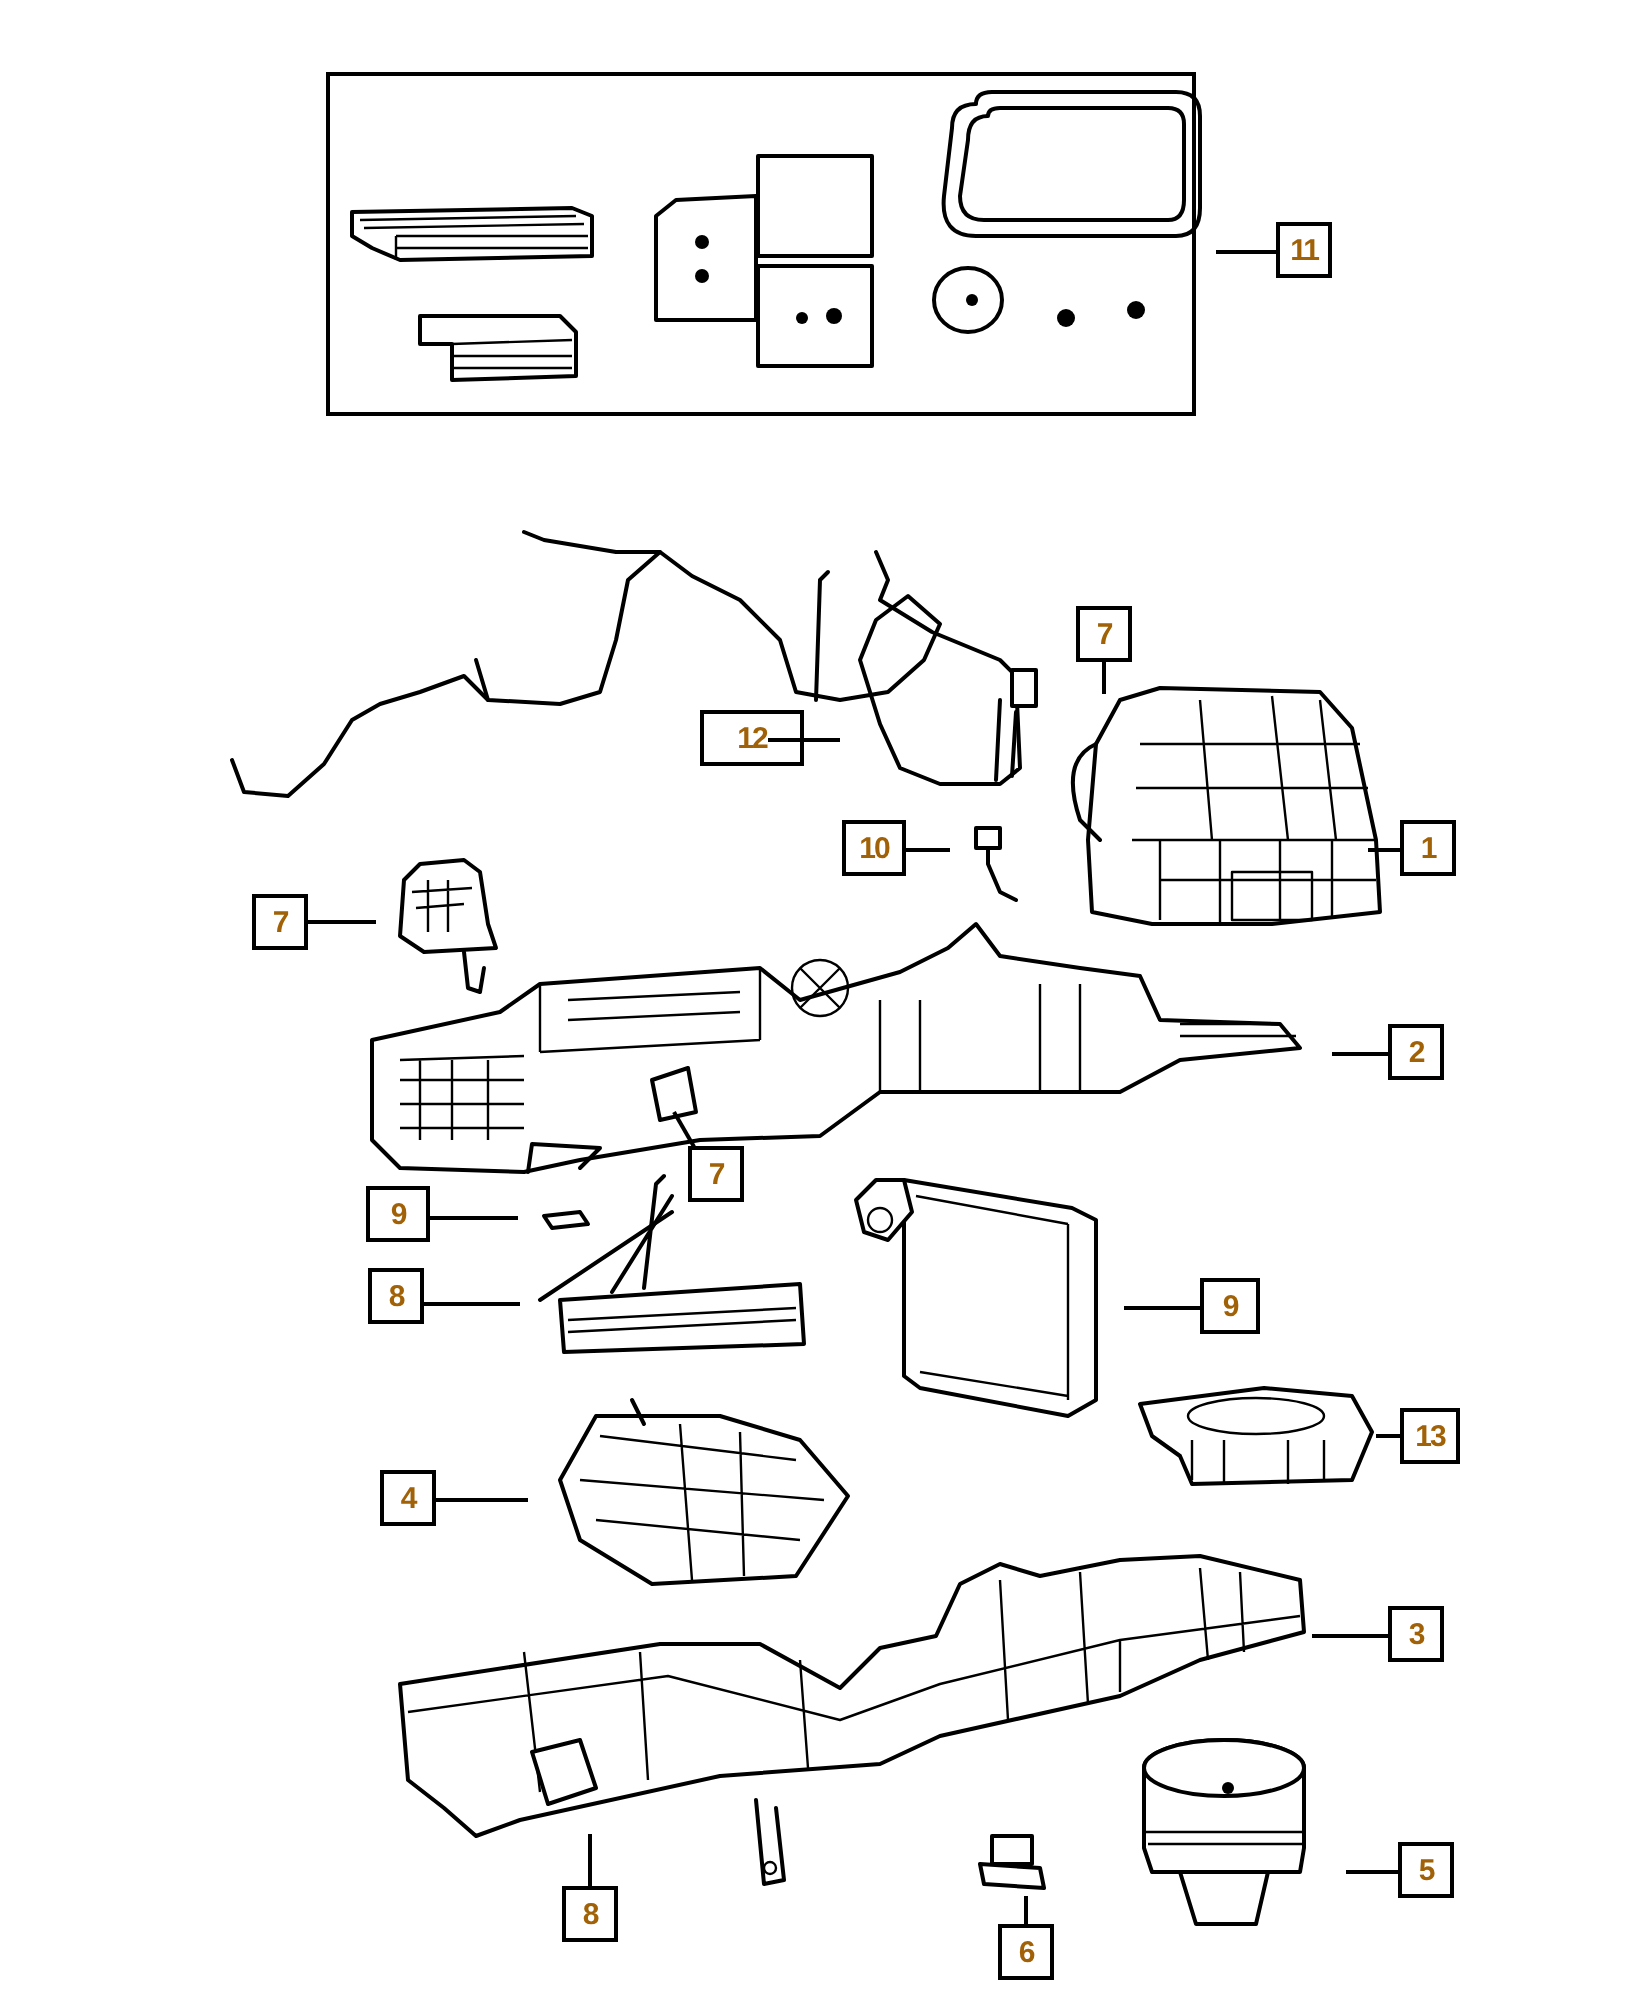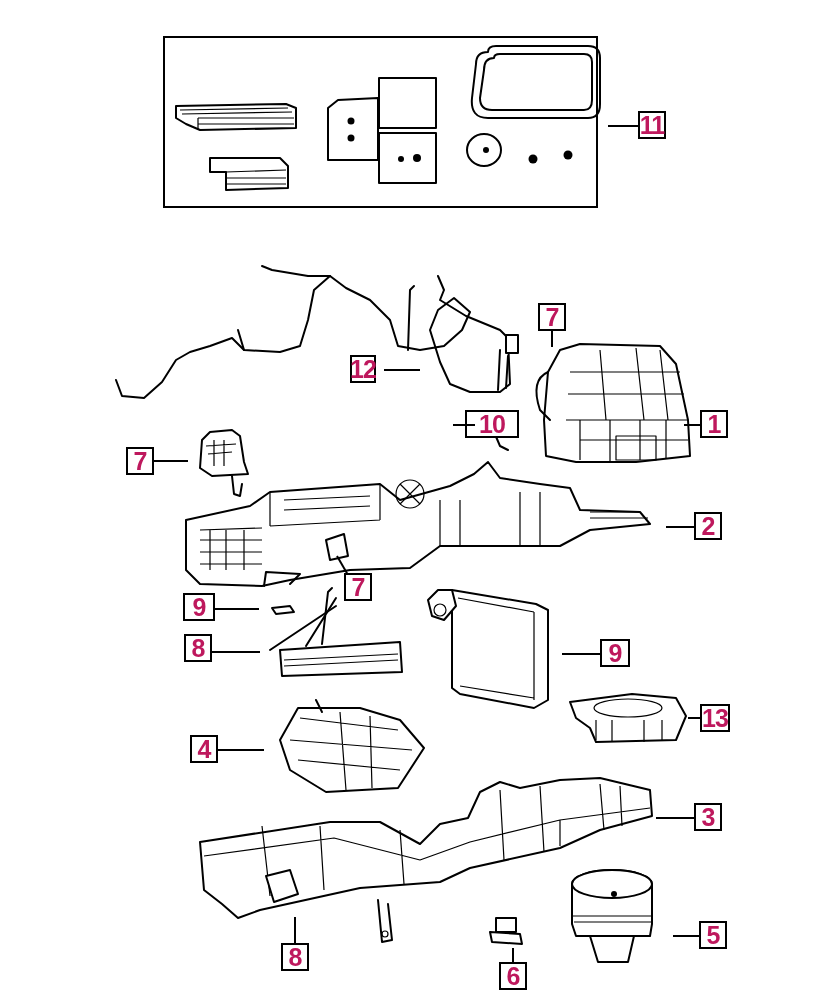--- a/index.html
+++ b/index.html
@@ -1,19 +1,19 @@
 <!DOCTYPE html>
 <html><head>
 <meta charset="utf-8">
 <style>
   html, body { margin: 0; padding: 0; background: #ffffff; }
   body { width: 824px; height: 1000px; position: relative; overflow: hidden; font-family: "Liberation Sans", sans-serif; }
   #diagram { position: absolute; left: 0; top: 0; width: 824px; height: 1000px; }
   .callout { position: absolute; width: 28px; height: 28px; border: 2px solid #000; background: #fff; box-sizing: border-box;
-             display: flex; align-items: center; justify-content: center; font-weight: bold; font-size: 25px; color: #be185d;
+             display: flex; align-items: center; justify-content: center; font-weight: bold; font-size: 15px; color: #a16207;
              font-family: "Liberation Sans", sans-serif; letter-spacing: -1px; }
   .leader { position: absolute; background: #000; }
   .kit-box { position: absolute; left: 163px; top: 36px; width: 435px; height: 172px; border: 2px solid #000; box-sizing: border-box; }
   svg .ln { fill: none; stroke: #000; stroke-width: 2; stroke-linejoin: round; stroke-linecap: round; }
   svg .thin { fill: none; stroke: #000; stroke-width: 1.2; stroke-linejoin: round; }
   svg .wf { fill: #fff; stroke: #000; stroke-width: 2; stroke-linejoin: round; }
   svg .blk { fill: #000; }
 </style>
 </head>
 <body>
@@ -145,30 +145,30 @@
     <path class="wf" d="M590,936 L634,936 L628,962 L598,962 Z"></path>
     <circle class="blk" cx="614" cy="894" r="3"></circle>
   </g>
 </svg>
 
 <div class="kit-box"></div>
 
 <div class="leader" style="left:608px;top:125px;width:30px;height:2px;"></div>
 <div class="callout" style="left:638px;top:111px;">11</div>
 
-<div class="callout" style="left:350px;top:355px;width:26px;">12</div>
+<div class="callout" style="left:350px;top:355px;width:52px;">12</div>
 <div class="leader" style="left:384px;top:369px;width:36px;height:2px;"></div>
 
 <div class="callout" style="left:538px;top:303px;">7</div>
 <div class="leader" style="left:551px;top:331px;width:2px;height:16px;"></div>
 
 <div class="leader" style="left:684px;top:424px;width:16px;height:2px;"></div>
 <div class="callout" style="left:700px;top:410px;">1</div>
 
-<div class="callout" style="left:421px;top:410px;width:54px;margin-left:44px;">10</div>
+<div class="callout" style="left:421px;top:410px;width:32px;">10</div>
 <div class="leader" style="left:453px;top:424px;width:22px;height:2px;"></div>
 
 <div class="callout" style="left:126px;top:447px;">7</div>
 <div class="leader" style="left:154px;top:460px;width:34px;height:2px;"></div>
 
 <div class="leader" style="left:666px;top:526px;width:28px;height:2px;"></div>
 <div class="callout" style="left:694px;top:512px;">2</div>
 
 <div class="leader" style="left:336px;top:556px;width:2px;height:20px;transform:rotate(-30deg);transform-origin:top;"></div>
 <div class="callout" style="left:344px;top:573px;">7</div>

